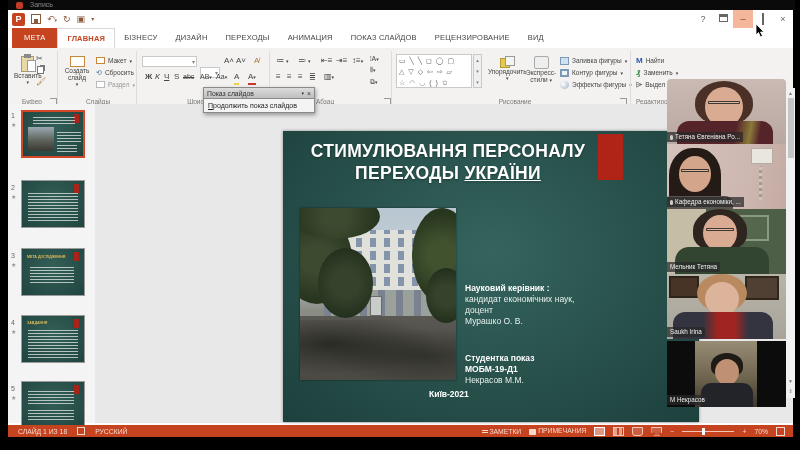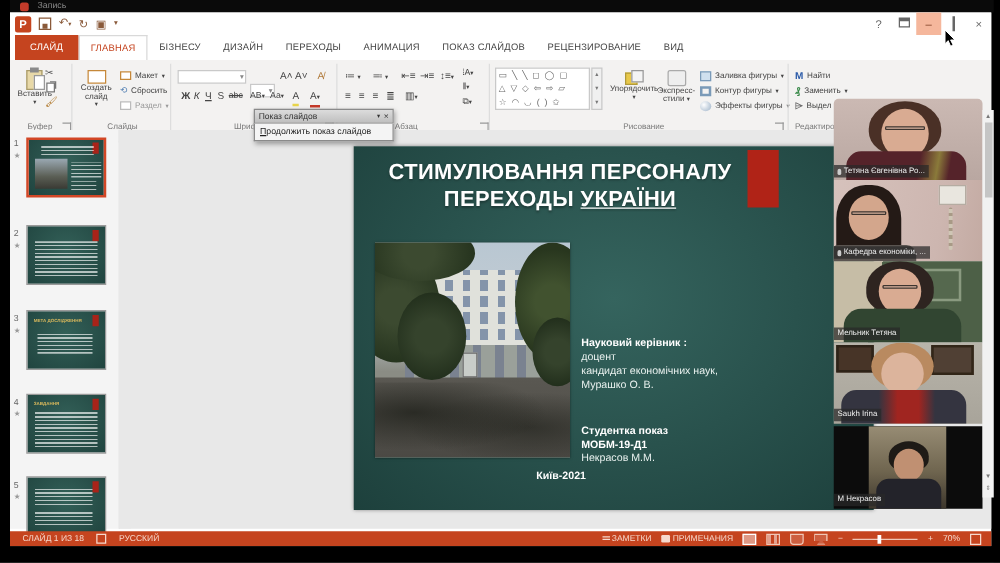--- a/index.html
+++ b/index.html
@@ -28,21 +28,21 @@
   .cursor-svg{left:747px;top:14px;z-index:60;}
   .signin{left:748px;top:29px;display:flex;align-items:center;gap:4px;font-size:7.5px;color:#555;}
   .avatar-ic{width:13px;height:12px;background:#e8e8e8;border:1px solid #bbb;position:relative;}
   .avatar-ic::before{content:"";position:absolute;left:3.5px;top:1.5px;width:5px;height:5px;border-radius:50%;background:#9a9a9a;}
   .avatar-ic::after{content:"";position:absolute;left:1.5px;top:7px;width:9px;height:4px;border-radius:4px 4px 0 0;background:#9a9a9a;}
 
   
   .tabrow{left:0;top:18px;width:785px;height:20px;background:#fff;display:flex;align-items:flex-end;padding-left:4px;}
   .tab{height:20px;line-height:20px;padding:0 9px;font-size:7.5px;color:#444;letter-spacing:.2px;}
   .tab-file{background:#c5441f;color:#fff;padding:0 12px;}
-  .tab-active{color:#c5441f;background:#fff;border:1px solid #d9d9d9;border-bottom:none;}
+  .tab-active{color:#c5441f;background:#fff;border:1px solid #d9d9d9;border-bottom:none;font-weight:bold;}
 
   
   .ribbon{left:0;top:38px;width:785px;height:66px;background:#f3f2f1;border-bottom:1px solid #d9d9d9;font-size:6.5px;color:#444;}
   .gsep{top:3px;width:1px;height:56px;background:#ddd;}
   .glabel{top:50px;font-size:6.5px;color:#777;text-align:center;}
   .launcher{top:50px;width:7px;height:7px;border-left:1px solid #999;border-bottom:1px solid #999;transform:rotate(180deg);}
   .bigbtn{display:flex;flex-direction:column;align-items:center;font-size:6.5px;color:#444;}
   .clip-ic{width:13px;height:16px;background:#e8d9a8;border:1px solid #a89a6a;position:relative;}
   .clip-ic::before{content:"";position:absolute;left:2px;top:-3px;width:7px;height:4px;background:#8a8a8a;}
   .clip-page{position:absolute;left:5px;top:3px;width:9px;height:12px;background:#fff;border:1px solid #999;}
@@ -77,21 +77,21 @@
   .thumb-sel{border:2px solid #d24726;}
   .redblock{position:absolute;background:#a82319;}
   .tlines{position:absolute;background:repeating-linear-gradient(0deg,rgba(255,255,255,.65) 0 1px,transparent 1px 3px);}
   .ttitle{position:absolute;font-size:4px;color:#d8b85c;font-weight:bold;transform:scale(.9);transform-origin:left top;white-space:nowrap;}
   .panel-scroll{left:87px;top:94px;width:10px;height:319px;background:#f0f0f0;border-left:1px solid #e0e0e0;}
   .scroll-thumb{left:1.5px;width:7px;background:#c9c9c9;}
   .scroll-arrow{width:10px;text-align:center;font-size:5px;color:#888;}
 
   
   .editor{left:87px;top:94px;width:698px;height:319px;background:#e8e8e8;}
-  .slide{left:188px;top:13px;width:416px;height:291px;background:radial-gradient(ellipse at 50% 42%,#35645e,#1d403c);box-shadow:0 0 3px rgba(0,0,0,.4);}
+  .slide{left:188px;top:27px;width:416px;height:291px;background:radial-gradient(ellipse at 50% 42%,#35645e,#1d403c);box-shadow:0 0 3px rgba(0,0,0,.4);}
   .slide-redblock{left:315px;top:3px;width:25px;height:46px;background:#b02317;}
   .slide-title{left:10px;top:10px;width:310px;text-align:center;color:#fff;font-weight:bold;font-size:17.5px;line-height:21.5px;letter-spacing:.3px;text-shadow:0 1px 2px rgba(0,0,0,.35);}
   .photo{left:17px;top:77px;width:156px;height:172px;background:linear-gradient(#b9c7d2,#c4cdd4 35%,#8a8c84 60%);overflow:hidden;box-shadow:0 0 2px rgba(0,0,0,.5);}
   .bld{left:28px;top:22px;width:102px;height:60px;background:repeating-linear-gradient(0deg,#e0e1db 0 4px,transparent 4px 13px),repeating-linear-gradient(90deg,#8494aa 0 6px,#e0e1db 6px 14px);}
   .bld-low{left:24px;top:82px;width:110px;height:28px;background:repeating-linear-gradient(90deg,#7a8290 0 7px,#9aa09a 7px 18px);}
   .bld-door{left:70px;top:88px;width:12px;height:20px;background:#c9cdc9;border:1px solid #6a6a6a;}
   .ground{left:0;top:108px;width:156px;height:64px;background:linear-gradient(#5a5852,#4b4944);}
   .ground-sh{left:0;top:112px;width:156px;height:60px;background:radial-gradient(ellipse at 20% 40%,rgba(20,22,16,.65),transparent 60%),radial-gradient(ellipse at 80% 60%,rgba(20,22,16,.5),transparent 55%);}
   .tree{position:absolute;border-radius:50%;}
 
@@ -157,21 +157,21 @@
     </div>
     <svg class="abs cursor-svg" width="10" height="14" viewBox="0 0 10 14">
       <polygon points="1,0 1,11 3.5,8.5 5.5,13 7.5,12 5.5,8 9,8" fill="#000" stroke="#fff" stroke-width="0.8"></polygon>
     </svg>
     <div class="abs signin">
       <span>Вход</span>
       <span class="avatar-ic"></span>
     </div>
 
     <div class="abs tabrow">
-      <div class="tab tab-file">СЛАЙД</div>
+      <div class="tab tab-file">МЕТА</div>
       <div class="tab tab-active">ГЛАВНАЯ</div>
       <div class="tab">БІЗНЕСУ</div>
       <div class="tab">ДИЗАЙН</div>
       <div class="tab">ПЕРЕХОДЫ</div>
       <div class="tab">АНИМАЦИЯ</div>
       <div class="tab">ПОКАЗ СЛАЙДОВ</div>
       <div class="tab">РЕЦЕНЗИРОВАНИЕ</div>
       <div class="tab">ВИД</div>
     </div>
 
@@ -375,22 +375,22 @@
           <div class="abs ground"></div>
           <div class="abs ground-sh"></div>
           <div class="tree" style="left:-18px;top:6px;width:70px;height:90px;background:radial-gradient(circle,#3c4a30 25%,#27351f 75%);"></div>
           <div class="tree" style="left:18px;top:40px;width:55px;height:70px;background:radial-gradient(circle,#35432c 30%,#222f1c 80%);"></div>
           <div class="tree" style="left:112px;top:0px;width:60px;height:95px;background:radial-gradient(circle,#41522f 25%,#28361e 75%);"></div>
           <div class="tree" style="left:126px;top:60px;width:40px;height:55px;background:radial-gradient(circle,#35432c 30%,#222f1c 80%);"></div>
           <div class="tree" style="left:-10px;top:-14px;width:90px;height:45px;background:radial-gradient(circle,#3c4a30 25%,#27351f 85%);"></div>
         </div>
         <div class="abs slide-text" style="left:182px;top:152px;width:175px;">
           <div class="slide-bold">Науковий керівник :</div>
+          <div>кандидат економічних наук,</div>
           <div>доцент</div>
-          <div>кандидат економічних наук,</div>
           <div>Мурашко О. В.</div>
         </div>
         <div class="abs slide-text" style="left:182px;top:222px;width:175px;">
           <div class="slide-bold">Студентка показ</div>
           <div class="slide-bold">МОБМ-19-Д1</div>
           <div>Некрасов М.М.</div>
         </div>
         <div class="abs slide-text slide-bold" style="left:146px;top:258px;">Київ-2021</div>
       </div>
     </div>

